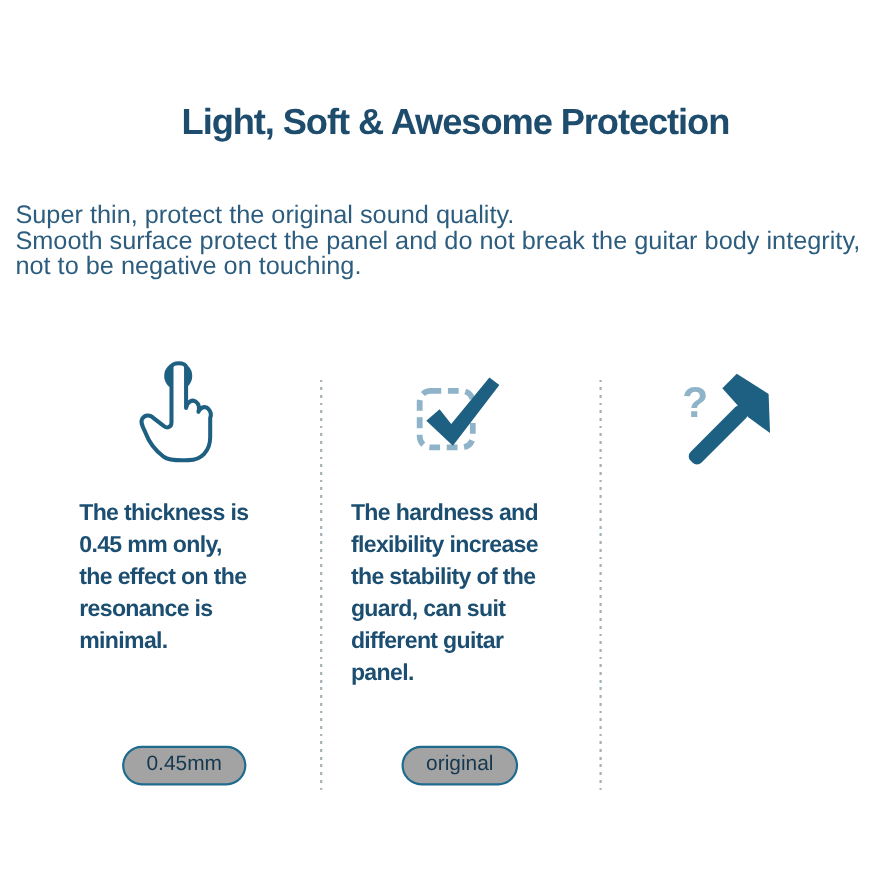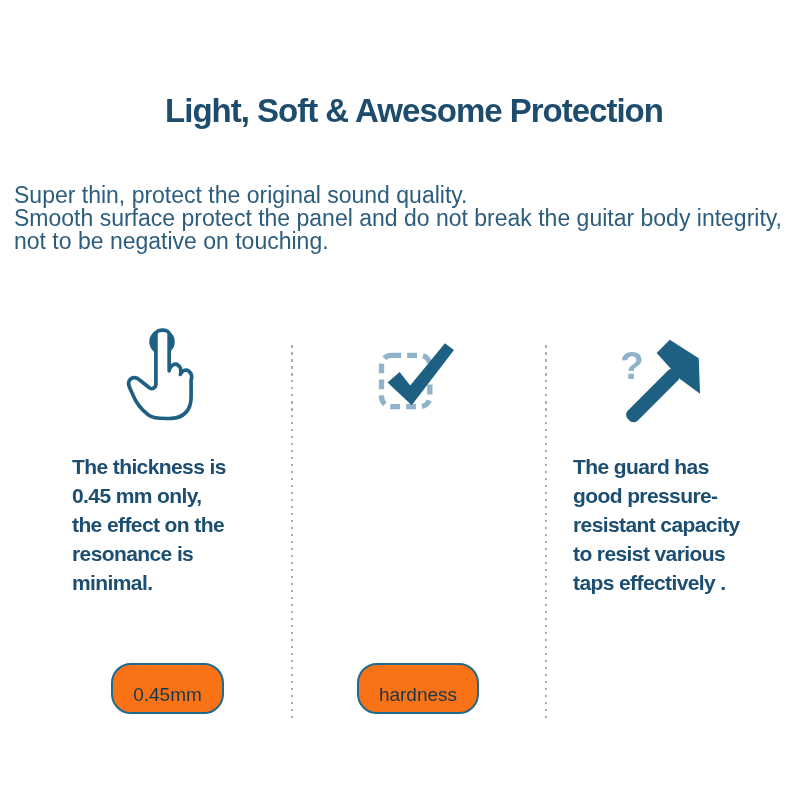--- a/index.html
+++ b/index.html
@@ -60,24 +60,24 @@
     font-size:21px;line-height:29px;font-weight:700;letter-spacing:-0.6px;
     color:var(--body-text);
     white-space:pre-line;
     text-align:left;
   }
   .badge-row{margin-top:auto;text-align:center;padding-bottom:4px;}
   .badge{
     display:inline-block;
     border:2px solid var(--badge-border);
     border-radius:20px;
-    padding:19px 20px 6px;
+    padding:4px 20px 6px;
     font-size:19px;font-weight:400;
     color:var(--badge-text);
-    background:#f97316;
+    background:#a3a3a3;
   }
   .icon-dark{fill:var(--accent-dark);}
   .icon-dark-stroke{fill:#ffffff;stroke:var(--accent-dark);}
   .icon-light-stroke{fill:none;stroke:var(--accent-light);}
   .icon-light-text{fill:var(--accent-light);font-family:"Liberation Sans",sans-serif;font-weight:700;}
 </style>
 </head>
 <body>
 
 <div class="canvas">
@@ -124,36 +124,37 @@
       </div>
     </section>
 
     <section class="feature feature-2">
       <div class="icon-area">
         <svg width="83" height="76" viewBox="0 0 110 100" style="margin-top:15px" aria-hidden="true">
           <rect class="icon-light-stroke" x="6" y="20" width="64" height="68" rx="13" stroke-width="7" stroke-dasharray="13 8"></rect>
           <polygon class="icon-dark" points="14,56 30,42 44,60 90,4 102,13 46,86"></polygon>
         </svg>
       </div>
+      <p class="desc">The hardness and
+flexibility increase
+the stability of the
+guard, can suit
+different guitar
+panel.</p>
       <div class="badge-row">
-        <span class="badge">hardness</span>
+        <span class="badge">original</span>
       </div>
     </section>
 
     <section class="feature feature-3">
       <div class="icon-area">
         <svg width="98" height="93" viewBox="0 0 105 100" style="margin-top:13px" aria-hidden="true">
           <g transform="rotate(45 52 50)">
             <path class="icon-dark" d="M22 12 L58 4 L86 30 L60 34 L22 32 Z"></path>
             <rect class="icon-dark" x="44" y="30" width="15" height="74" rx="6"></rect>
           </g>
           <text class="icon-light-text" x="4" y="44" font-size="42">?</text>
         </svg>
       </div>
-      <p class="desc">The guard has
-good pressure-
-resistant capacity
-to resist various
-taps effectively .</p>
     </section>
 
   </div>
 </div>
 
 </body></html>

